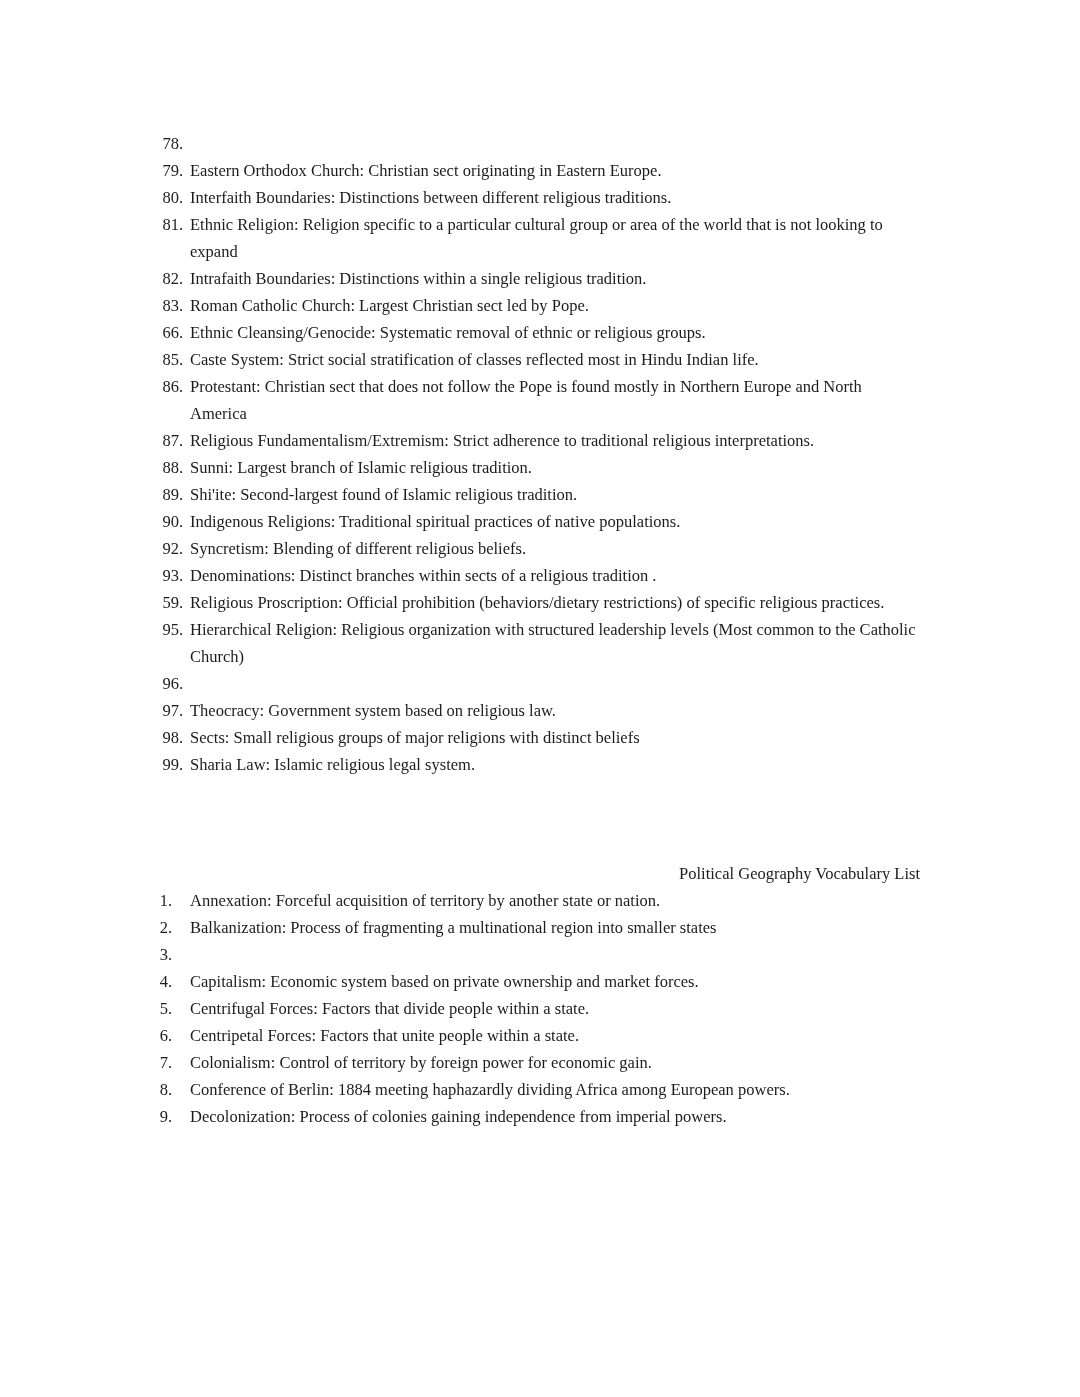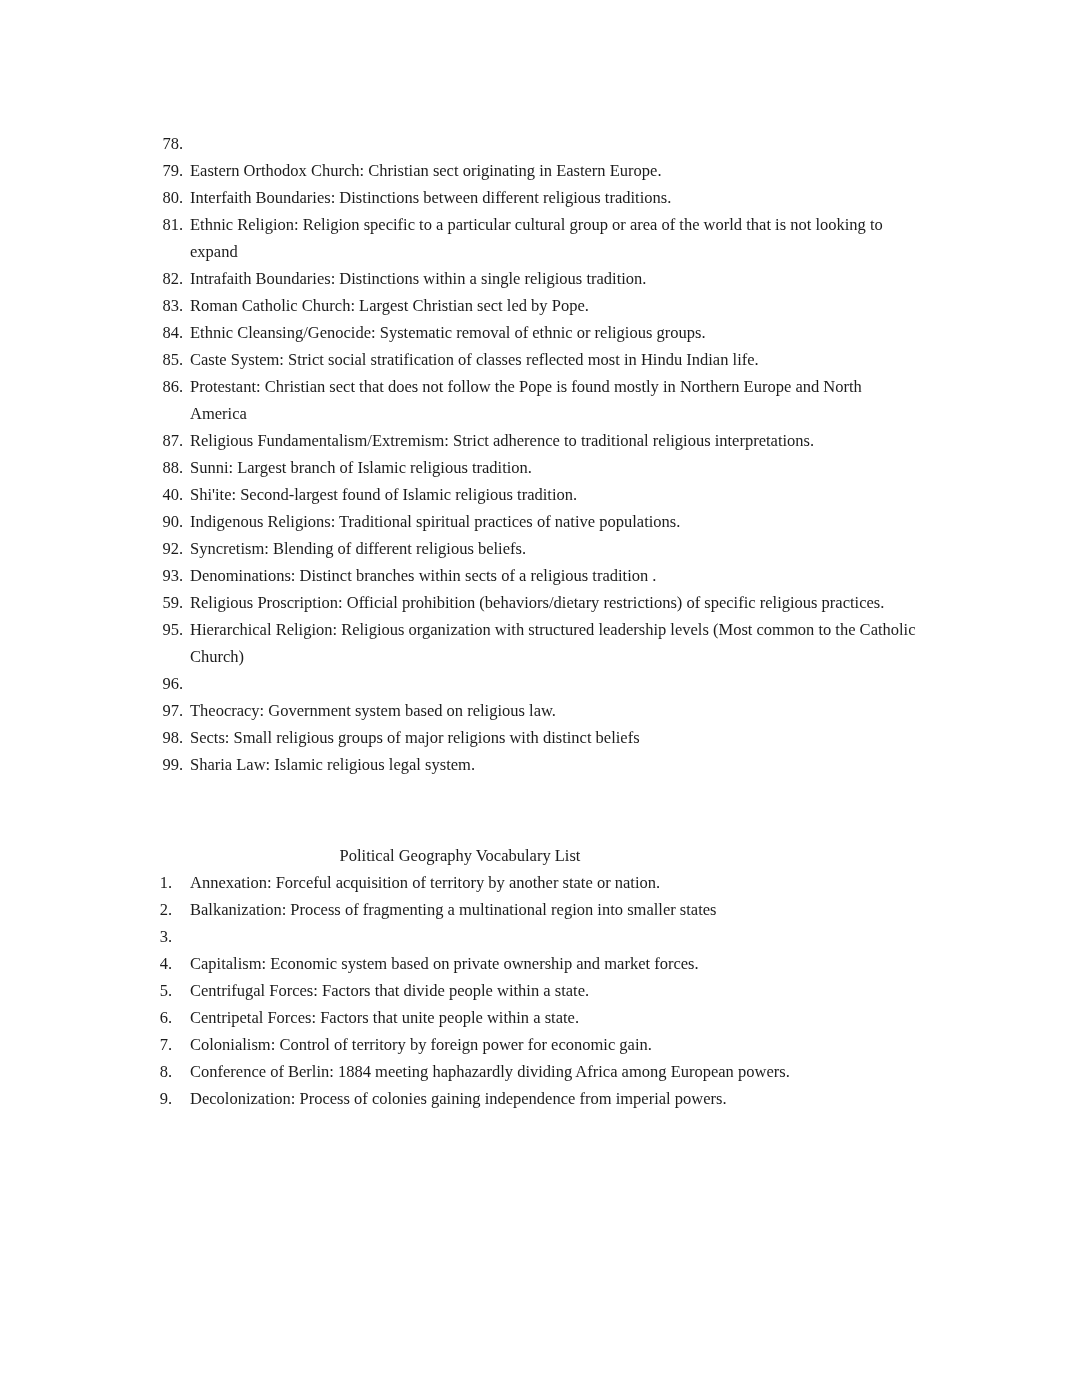--- a/index.html
+++ b/index.html
@@ -36,22 +36,22 @@
     padding-right: 7px;
   }
   .political-list .item-number {
     padding-right: 18px;
   }
   .item-text {
     flex: 0 1 auto;
     max-width: 758px;
   }
   .section-title {
-    margin-top: 64px;
-    text-align: center;
+    margin-top: 82px;
+    text-align: right;
   }
 </style>
 </head>
 <body>
 
 <div class="page">
   <div class="list religion-list">
       <div class="vocab-item">
         <span class="item-number">78.</span>
       </div>
@@ -69,41 +69,41 @@
       </div>
       <div class="vocab-item">
         <span class="item-number">82.</span>
         <span class="item-text">Intrafaith Boundaries: Distinctions within a single religious tradition.</span>
       </div>
       <div class="vocab-item">
         <span class="item-number">83.</span>
         <span class="item-text">Roman Catholic Church: Largest Christian sect led by Pope.</span>
       </div>
       <div class="vocab-item">
-        <span class="item-number">84.</span>
+        <span class="item-number">66.</span>
         <span class="item-text">Ethnic Cleansing/Genocide: Systematic removal of ethnic or religious groups.</span>
       </div>
       <div class="vocab-item">
         <span class="item-number">85.</span>
         <span class="item-text">Caste System: Strict social stratification of classes reflected most in Hindu Indian life.</span>
       </div>
       <div class="vocab-item">
         <span class="item-number">86.</span>
         <span class="item-text">Protestant: Christian sect that does not follow the Pope is found mostly in Northern Europe and North America</span>
       </div>
       <div class="vocab-item">
         <span class="item-number">87.</span>
         <span class="item-text">Religious Fundamentalism/Extremism: Strict adherence to traditional religious interpretations.</span>
       </div>
       <div class="vocab-item">
         <span class="item-number">88.</span>
         <span class="item-text">Sunni: Largest branch of Islamic religious tradition.</span>
       </div>
       <div class="vocab-item">
-        <span class="item-number">40.</span>
+        <span class="item-number">89.</span>
         <span class="item-text">Shi'ite: Second-largest found of Islamic religious tradition.</span>
       </div>
       <div class="vocab-item">
         <span class="item-number">90.</span>
         <span class="item-text">Indigenous Religions: Traditional spiritual practices of native populations.</span>
       </div>
       <div class="vocab-item">
         <span class="item-number">92.</span>
         <span class="item-text">Syncretism: Blending of different religious beliefs.</span>
       </div>

